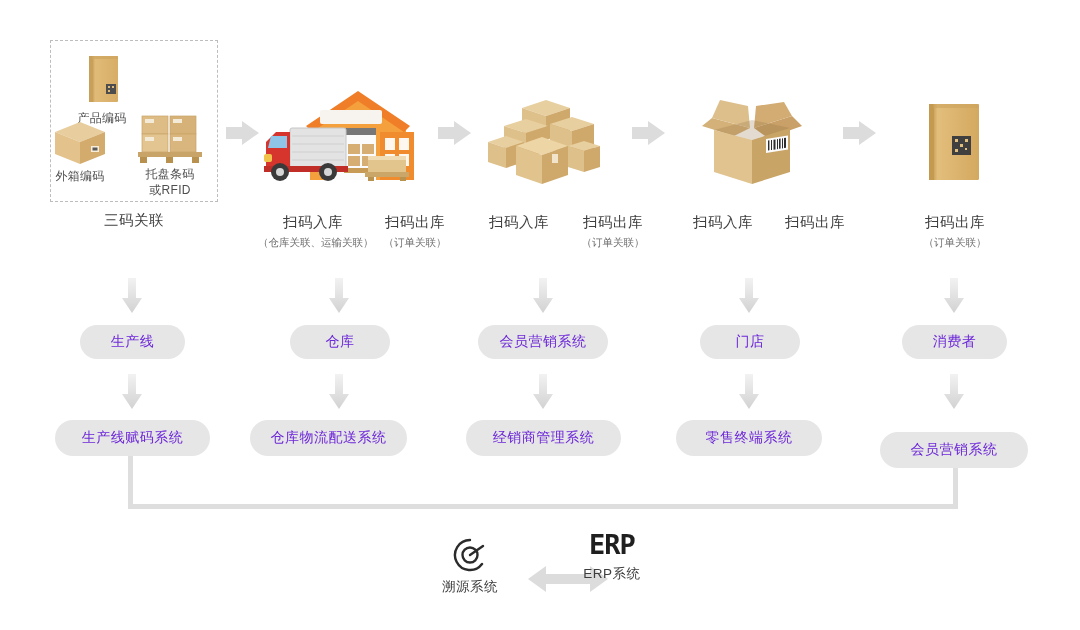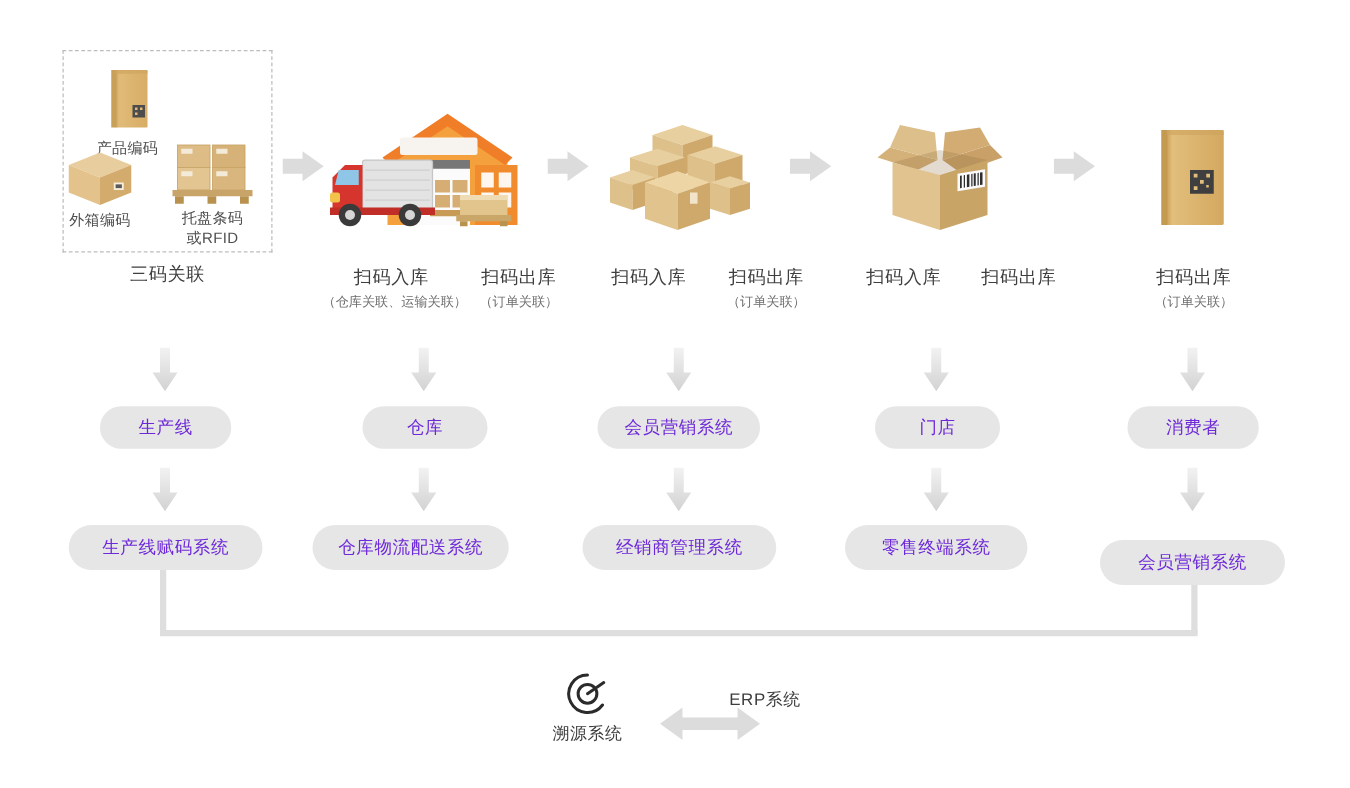--- a/index.html
+++ b/index.html
@@ -408,14 +408,15 @@
   <div class="footer-label" style="margin-top:4px;">溯源系统</div>
 </div>
 
 <div class="bi-arrow" style="left:528px; top:562px;">
   <svg width="80" height="34" viewBox="0 0 80 34">
     <polygon points="0,17 18,4 18,12 62,12 62,4 80,17 62,30 62,22 18,22 18,30" fill="#dcdcdc"></polygon>
   </svg>
 </div>
 
 <div class="footer-item" style="left:562px; top:530px; width:100px;">
-  <div class="footer-label" style="margin-top:20px;">ERP系统</div>
+  <div class="erp-word">ERP</div>
+  <div class="footer-label" style="margin-top:4px;">ERP系统</div>
 </div>
 
 </body></html>

